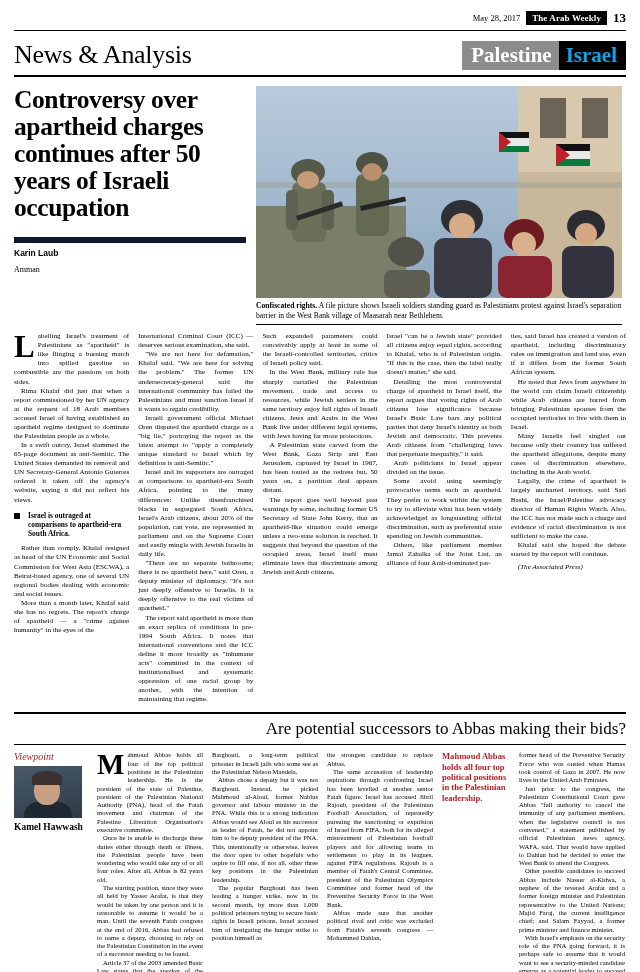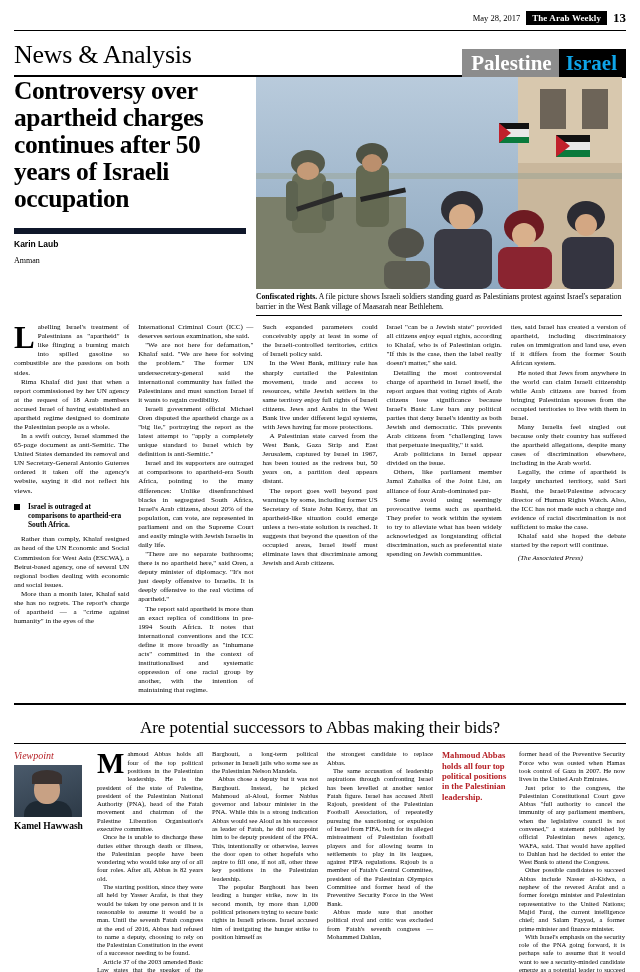--- a/index.html
+++ b/index.html
@@ -54,21 +54,21 @@
     padding: 6px 0 5px 0;
     margin-top: 3px;
   }
   .section-title {
     font-size: 26px;
     font-family: "Liberation Serif", serif;
     letter-spacing: -0.3px;
   }
   .section-tag {
     display: flex;
-    align-items: center;
+    align-items: flex-end;
     height: 14px;
   }
   .tag-a {
     background: #8c8c8c;
     color: #fff;
     font-weight: bold;
     font-size: 21px;
     padding: 2px 7px 2px 9px;
     display: flex; align-items: center;
     font-family: "Liberation Serif", serif;
@@ -80,20 +80,21 @@
     font-size: 21px;
     padding: 2px 9px 2px 7px;
     display: flex; align-items: center;
     font-family: "Liberation Serif", serif;
   }
 
   
   .article-top {
     display: flex;
     gap: 10px;
+    margin-top: 9px;
   }
   .left-col { width: 232px; }
   .right-col { width: 366px; }
 
   .headline {
     font-size: 25.5px;
     line-height: 1.06;
     font-weight: bold;
     font-family: "Liberation Serif", serif;
     letter-spacing: -0.4px;
@@ -170,26 +171,25 @@
   }
   .endnote { font-style: italic; font-size: 7.1px; margin-top: 4px; }
 
   
   .viewpoint-wrap {
     border-top: 2.5px solid #000;
     margin-top: 8px;
     padding-top: 5px;
   }
   .vp-headline {
-    text-align: center;
+    text-align: right;
     font-size: 17px;
     font-family: "Liberation Serif", serif;
     border-bottom: 1px solid #000;
     padding-bottom: 5px;
-    margin-top: 8px;
   }
   .vp-body {
     display: flex;
     gap: 9px;
     margin-top: 6px;
   }
   .vp-author { width: 74px; }
   .vp-label {
     color: #b51f24;
     font-style: italic;
@@ -357,22 +357,22 @@
     <div class="bcol">
       <p class="first">Such expanded parameters could conceivably apply at least in some of the Israeli-controlled territories, critics of Israeli policy said.</p>
       <p>In the West Bank, military rule has sharply curtailed the Palestinian movement, trade and access to resources, while Jewish settlers in the same territory enjoy full rights of Israeli citizens. Jews and Arabs in the West Bank live under different legal systems, with Jews having far more protections.</p>
       <p>A Palestinian state carved from the West Bank, Gaza Strip and East Jerusalem, captured by Israel in 1967, has been touted as the redress but, 50 years on, a partition deal appears distant.</p>
       <p>The report goes well beyond past warnings by some, including former US Secretary of State John Kerry, that an apartheid-like situation could emerge unless a two-state solution is reached. It suggests that beyond the question of the occupied areas, Israel itself must eliminate laws that discriminate among Jewish and Arab citizens.</p>
     </div>
     <div class="bcol">
       <p class="first">Israel "can be a Jewish state" provided all citizens enjoy equal rights, according to Khalaf, who is of Palestinian origin. "If this is the case, then the label really doesn't matter," she said.</p>
       <p>Detailing the most controversial charge of apartheid in Israel itself, the report argues that voting rights of Arab citizens lose significance because Israel's Basic Law bars any political parties that deny Israel's identity as both Jewish and democratic. This prevents Arab citizens from "challenging laws that perpetuate inequality," it said.</p>
       <p>Arab politicians in Israel appear divided on the issue.</p>
+      <p>Some avoid using seemingly provocative terms such as apartheid. They prefer to work within the system to try to alleviate what has been widely acknowledged as longstanding official discrimination, such as preferential state spending on Jewish communities.</p>
       <p>Others, like parliament member Jamal Zahalka of the Joint List, an alliance of four Arab-dominated par-</p>
-      <p>Some avoid using seemingly provocative terms such as apartheid. They prefer to work within the system to try to alleviate what has been widely acknowledged as longstanding official discrimination, such as preferential state spending on Jewish communities.</p>
     </div>
     <div class="bcol">
       <p class="first">ties, said Israel has created a version of apartheid, including discriminatory rules on immigration and land use, even if it differs from the former South African system.</p>
       <p>He noted that Jews from anywhere in the world can claim Israeli citizenship while Arab citizens are barred from bringing Palestinian spouses from the occupied territories to live with them in Israel.</p>
       <p>Many Israelis feel singled out because only their country has suffered the apartheid allegations, despite many cases of discrimination elsewhere, including in the Arab world.</p>
       <p>Legally, the crime of apartheid is largely uncharted territory, said Sari Bashi, the Israel/Palestine advocacy director of Human Rights Watch. Also, the ICC has not made such a charge and evidence of racial discrimination is not sufficient to make the case.</p>
       <p>Khalaf said she hoped the debate started by the report will continue.</p>
       <p class="endnote">(The Associated Press)</p>
     </div>
   </div>

